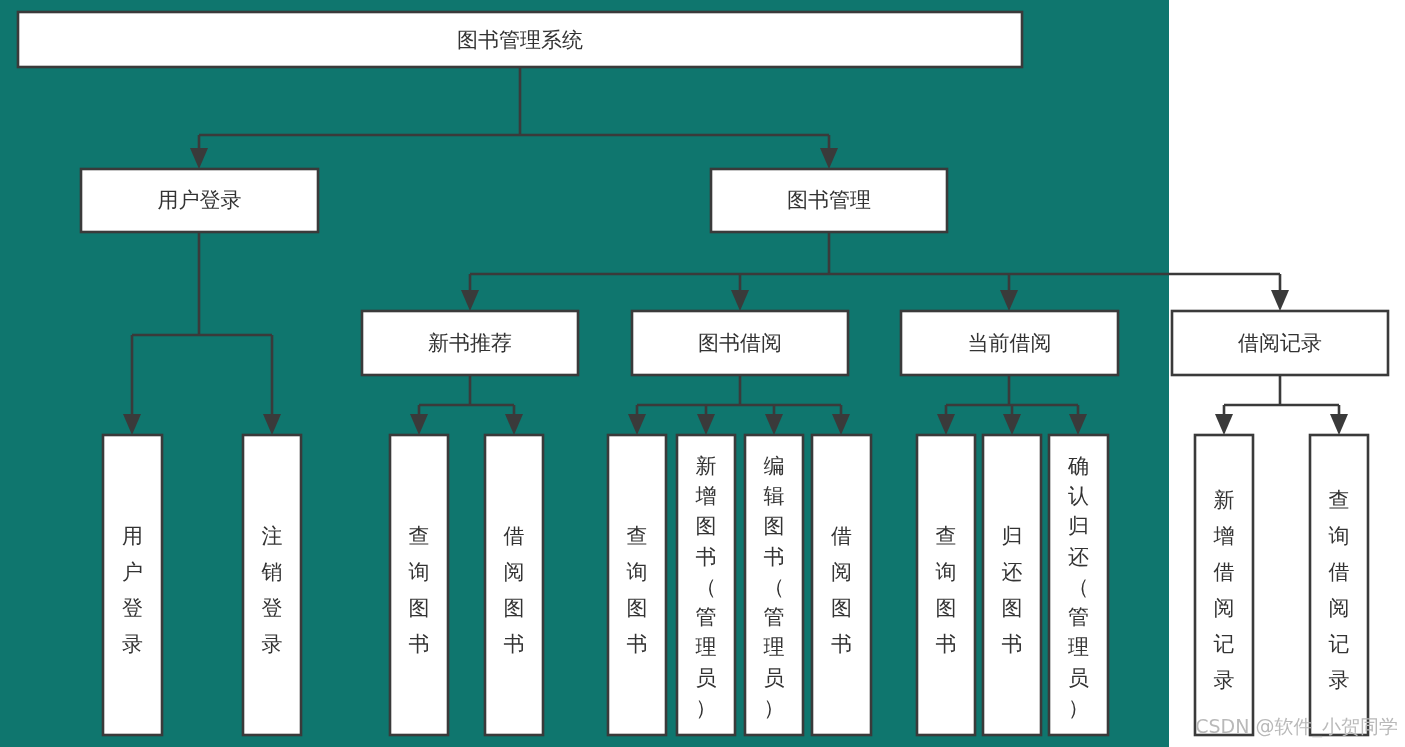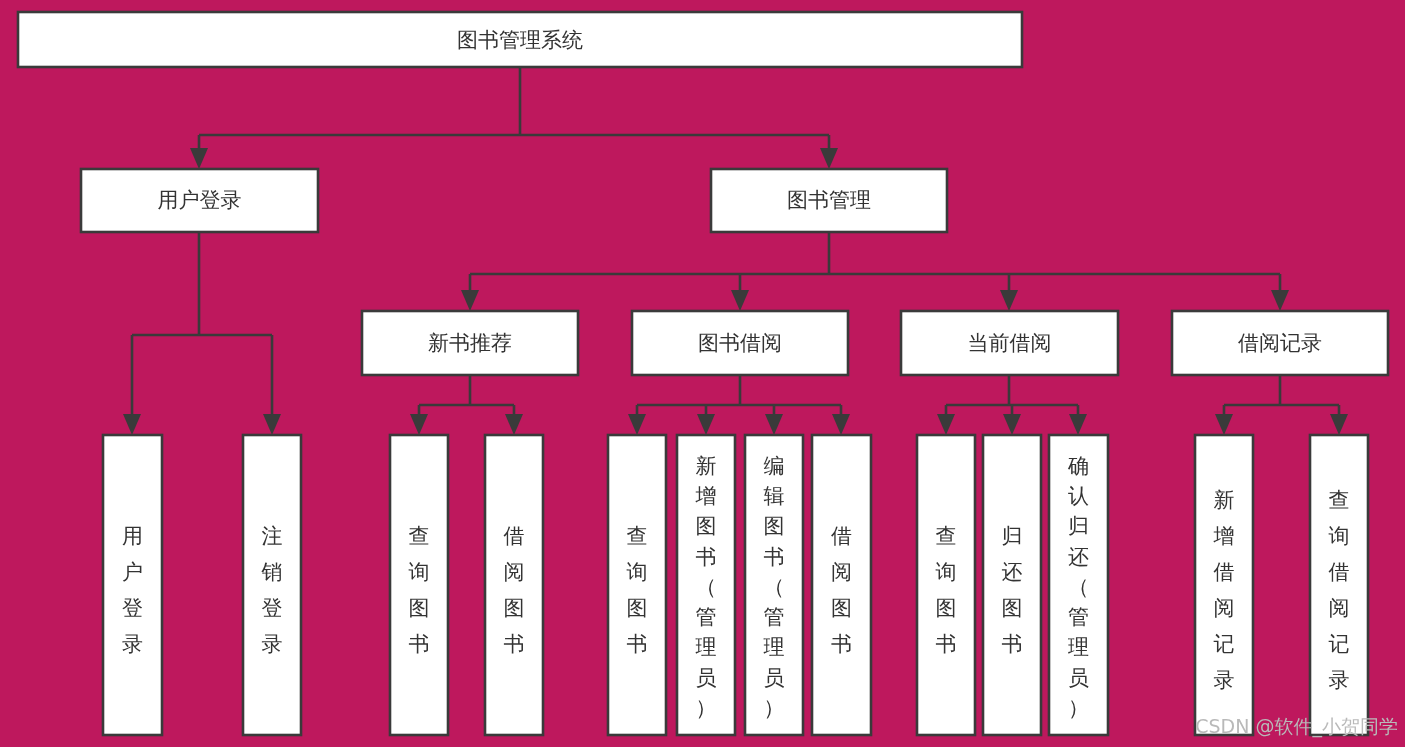--- a/index.html
+++ b/index.html
@@ -8,23 +8,23 @@
     background: #ffffff;
   }
   body {
     width: 1405px;
     height: 747px;
     overflow: hidden;
     font-family: "DejaVu Sans", "Liberation Sans", sans-serif;
   }
   #diagram-root {
     position: relative;
-    width: 1405px;
+    width: 1169px;
     height: 747px;
-    background: #be185d;
+    background: #0f766e;
   }
   svg#flowchart {
     display: block;
     width: 1405px;
     height: 747px;
   }
   .node-box {
     fill: #ffffff;
     stroke: #3a3a3a;
     stroke-width: 2.6;

